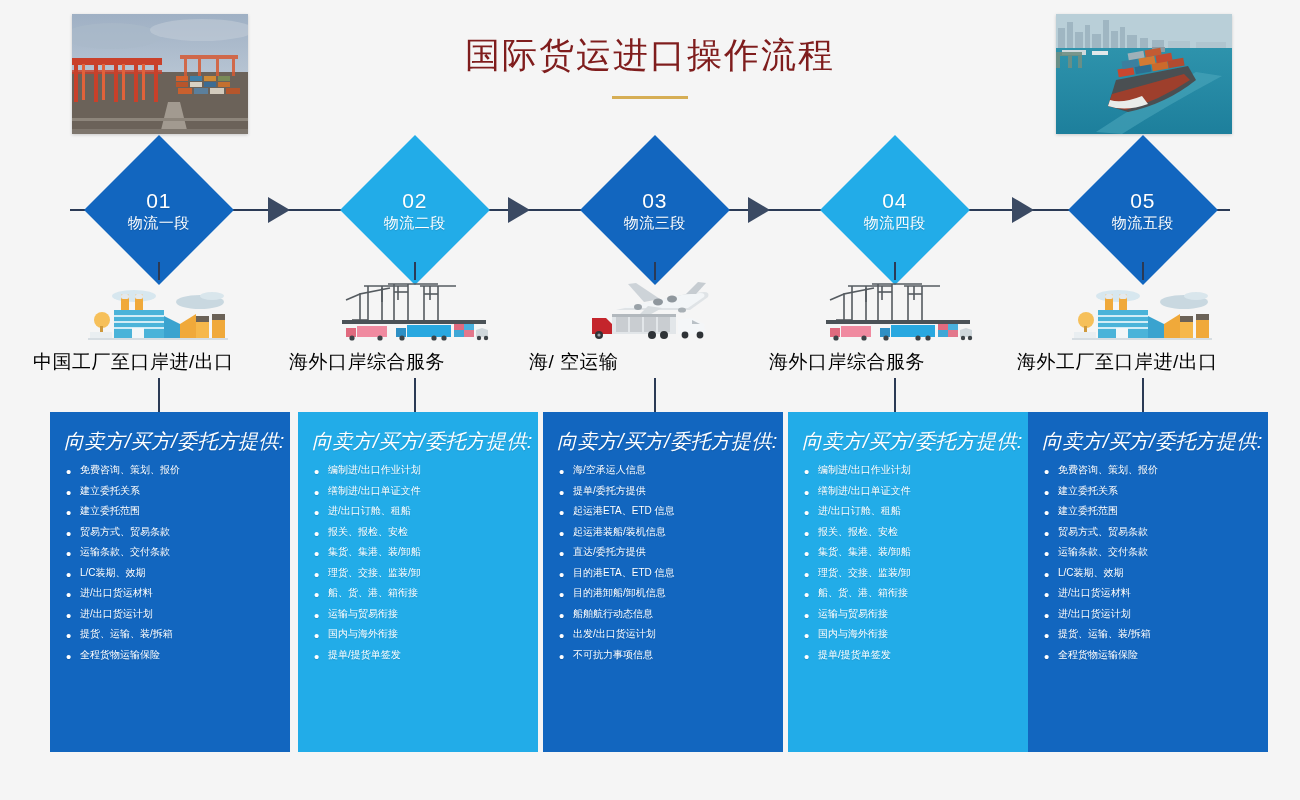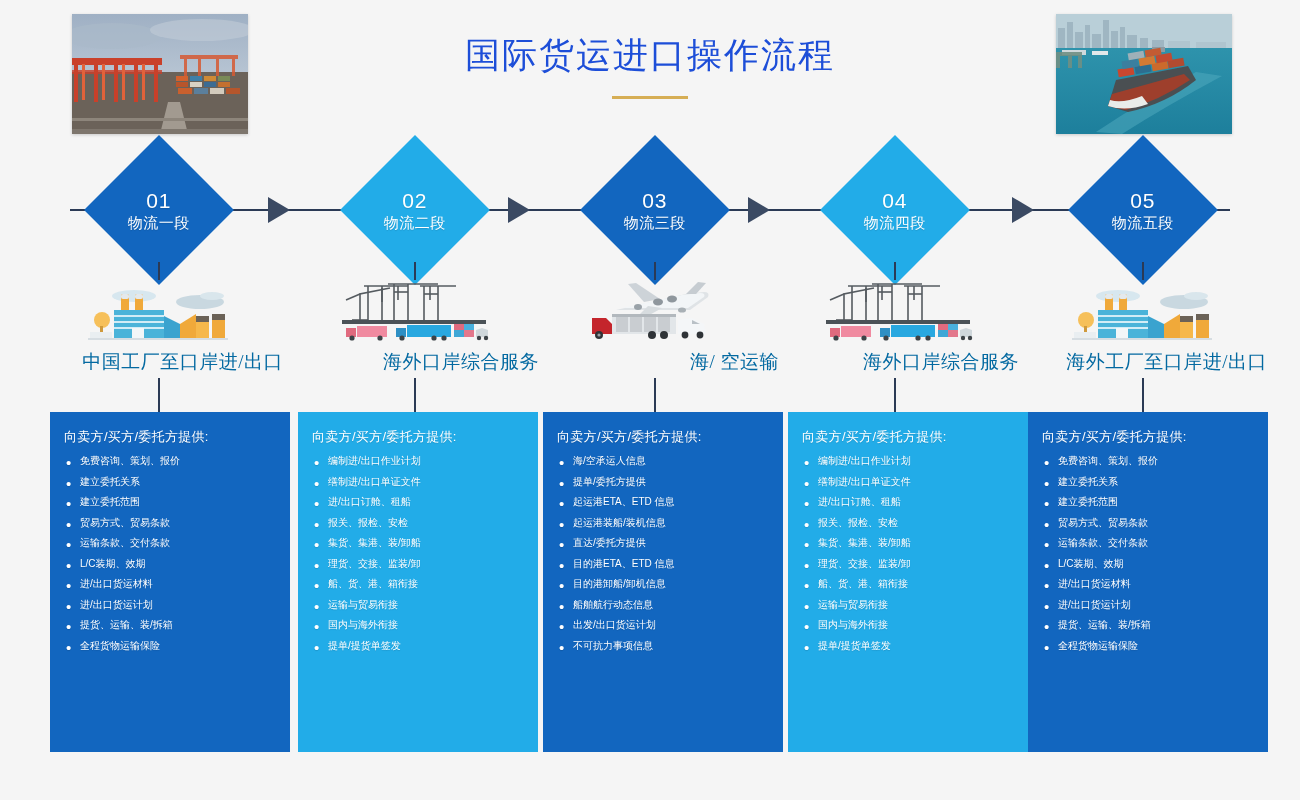--- a/index.html
+++ b/index.html
@@ -23,21 +23,21 @@
   .photo-left  { left: 72px; }
   .photo-right { left: 1056px; }
 
   .photo svg { display: block; width: 100%; height: 100%; }
 
   .title-wrap {
     position: absolute; left: 0; top: 36px; width: 1300px;
     text-align: center;
   }
   .title {
-    font-size: 35px; color: #1d4ed8; letter-spacing: 2px;
+    font-size: 35px; color: #7f1d1d; letter-spacing: 2px;
     font-weight: 400; line-height: 1.1;
   }
   .title-rule {
     width: 76px; height: 3px; background: #d6ae55;
     margin: 21px auto 0;
   }
 
   
   .timeline { position: absolute; top: 150px; left: 0; width: 1300px; height: 120px; }
   .track {
@@ -74,37 +74,37 @@
   .icon-box {
     position: absolute; top: 276px;
     width: 160px; height: 66px;
     display: flex; align-items: flex-end; justify-content: center;
   }
   .icon-box svg { display: block; }
 
   .stage-label {
     position: absolute; top: 349px;
     width: 250px;
-    text-align: right;
-    font-size: 19px; color: #0369a1; letter-spacing: 0.5px;
+    text-align: left;
+    font-size: 19px; color: #000000; letter-spacing: 0.5px;
     white-space: nowrap;
-    font-family: Liberation Serif, serif;
   }
 
   
   .panel {
     position: absolute; top: 412px;
     width: 240px; height: 340px;
     padding: 16px 12px 10px 14px;
     color: #ffffff;
   }
   .panel-head {
-    font-size: 13px; letter-spacing: 0.3px;
+    font-size: 20px; letter-spacing: 0.3px;
     margin-bottom: 10px; white-space: nowrap;
     text-shadow: 0 1px 1px rgba(0,0,0,0.12);
+    font-style: italic;
   }
   .panel ul { list-style: none; }
   .panel li {
     font-size: 10px; line-height: 1.0;
     padding: 0 0 0 16px;
     margin-bottom: 10.5px;
     position: relative; white-space: nowrap;
     text-shadow: 0 1px 1px rgba(0,0,0,0.12);
   }
   .panel li::before {

